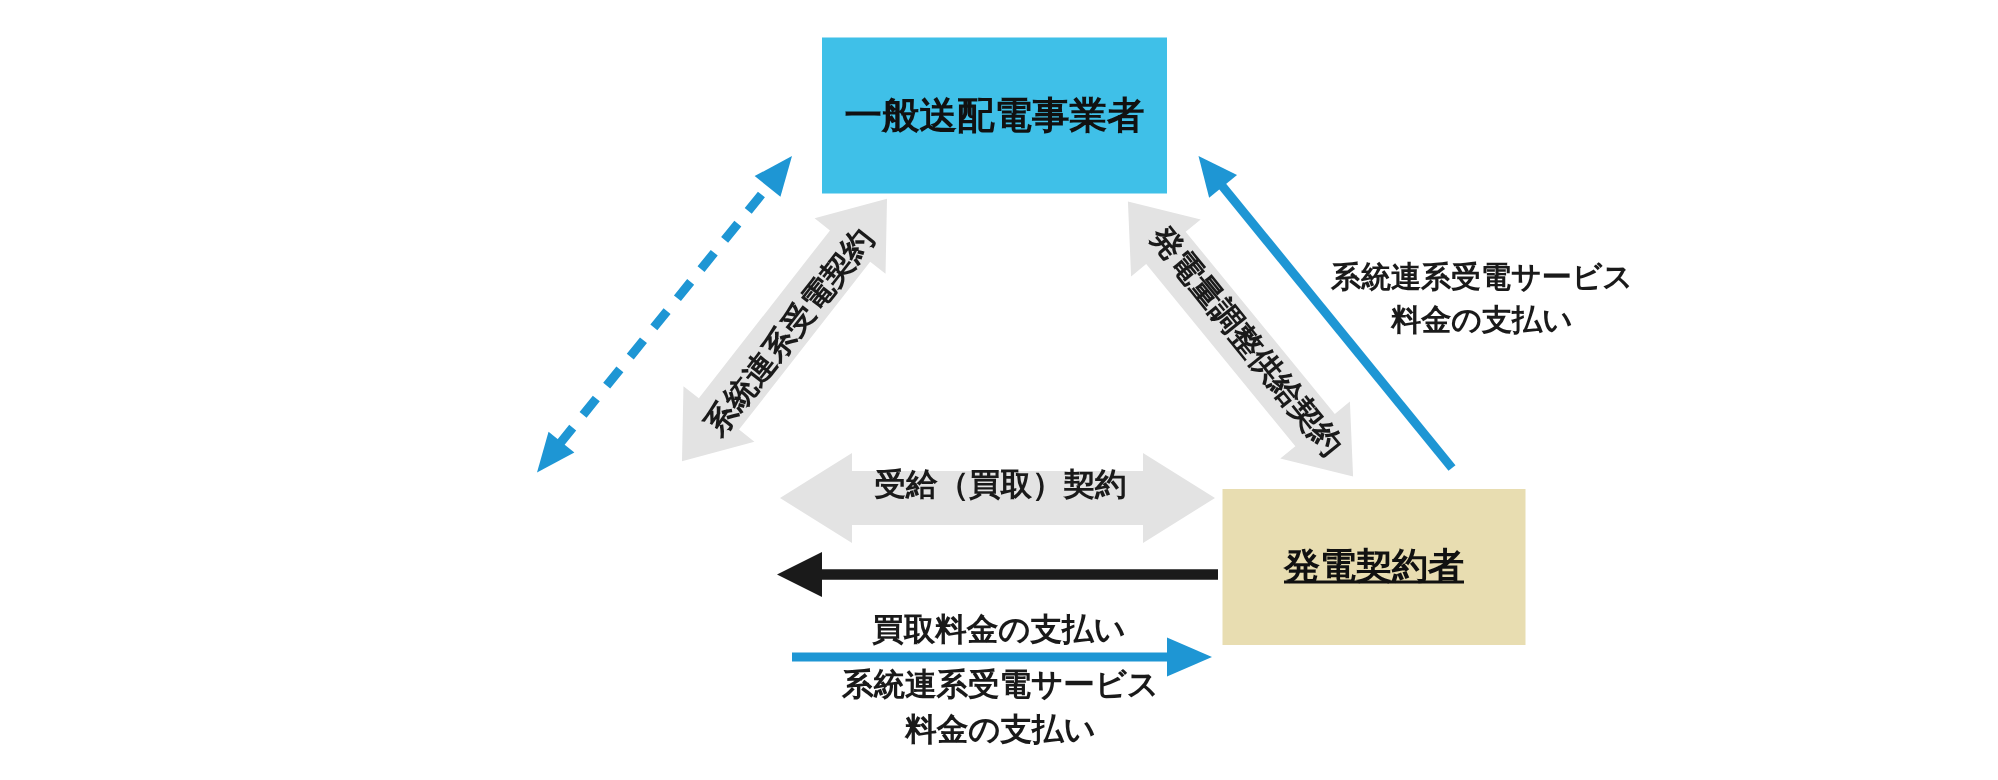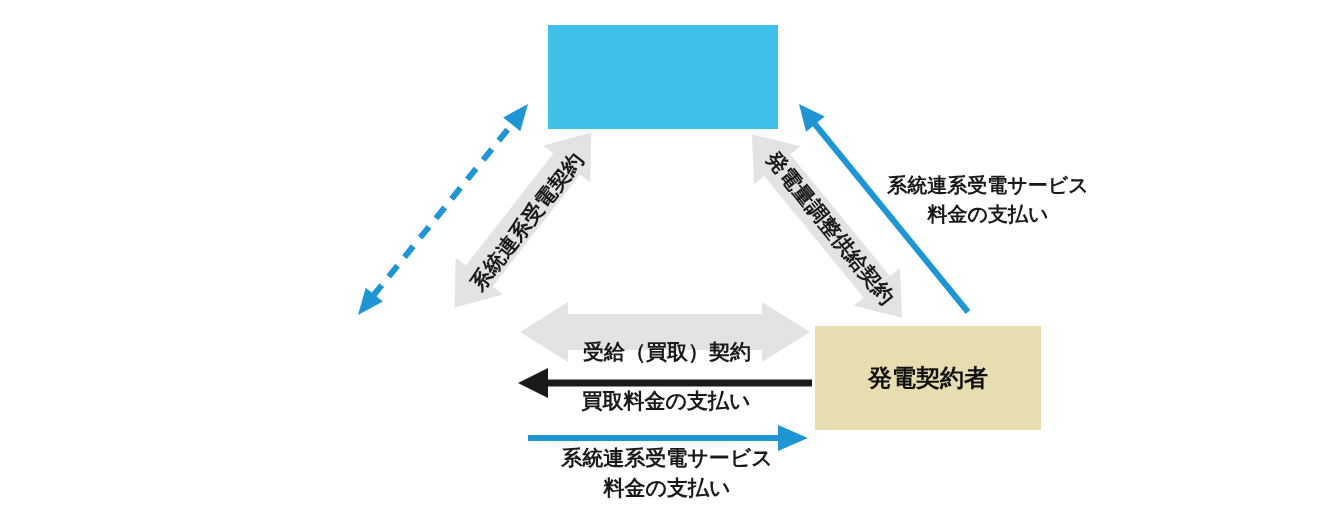--- a/index.html
+++ b/index.html
@@ -8,32 +8,32 @@
     font-family:"Liberation Sans","DejaVu Sans",sans-serif;color:#1a1a1a;
   }
   .arrows-svg{position:absolute;left:0;top:0;z-index:1;}
   .node{
     position:absolute;z-index:3;display:flex;flex-direction:column;
     align-items:center;justify-content:center;text-align:center;
     font-weight:700;line-height:1.45;color:#111;
   }
   .node-grid{left:548px;top:25px;width:230px;height:104px;background:#3fc0e8;font-size:25px;}
   .node-gen{left:297px;top:327px;width:221px;height:101px;background:#a6cd60;font-size:25px;}
-  .node-con{left:815px;top:326px;width:226px;height:104px;background:#e8ddb1;font-size:24px;}
+  .node-con{left:815px;top:326px;width:202px;height:104px;background:#e8ddb1;font-size:24px;text-decoration:underline;}
   .lbl{
     position:absolute;z-index:4;white-space:nowrap;text-align:center;
     font-size:20px;font-weight:600;color:#1a1a1a;line-height:1.45;
     transform:translate(-50%,-50%);
   }
   .lbl-rot-left{left:527px;top:222px;transform:translate(-50%,-50%) rotate(-52deg);font-size:21px;}
   .lbl-rot-right{left:830px;top:228px;transform:translate(-50%,-50%) rotate(51deg);font-size:21px;}
   .lbl-credit{left:375px;top:190px;}
   .lbl-fee-right{left:988px;top:200px;}
-  .lbl-purchase-contract{left:667px;top:352px;font-size:21px;text-align:right;}
-  .lbl-purchase-fee{left:666px;top:401px;font-size:21px;}
+  .lbl-purchase-contract{left:667px;top:324px;font-size:21px;text-align:right;}
+  .lbl-purchase-fee{left:666px;top:421px;font-size:21px;}
   .lbl-fee-bottom{left:667px;top:473px;font-size:21px;}
 </style>
 </head>
 <body>
 
 <div class="stage">
 
   <svg class="arrows-svg" width="1332" height="520" viewBox="0 0 1332 520">
 
     <path fill="#e3e3e3" d="M -111 0 L -71 -30 L -71 -17 L 71 -17 L 71 -30 L 111 0 L 71 30 L 71 17 L -71 17 L -71 30 Z" transform="translate(523,220) rotate(-52)"></path>
@@ -58,20 +58,21 @@
       <polygon points="518,383 548,368 548,398" fill="#1a1a1a"></polygon>
     </g>
 
     <g>
       <line x1="528" y1="438" x2="779" y2="438" stroke="#1e96d4" stroke-width="6"></line>
       <polygon points="808,438 778,425 778,451" fill="#1e96d4"></polygon>
     </g>
   </svg>
 
   <div class="node node-grid">
+    <div>一般送配電事業者</div>
   </div>
 
 
   <div class="node node-con">
     <div>発電契約者</div>
   </div>
 
 
   <div class="lbl lbl-rot-left">系統連系受電契約</div>
 

